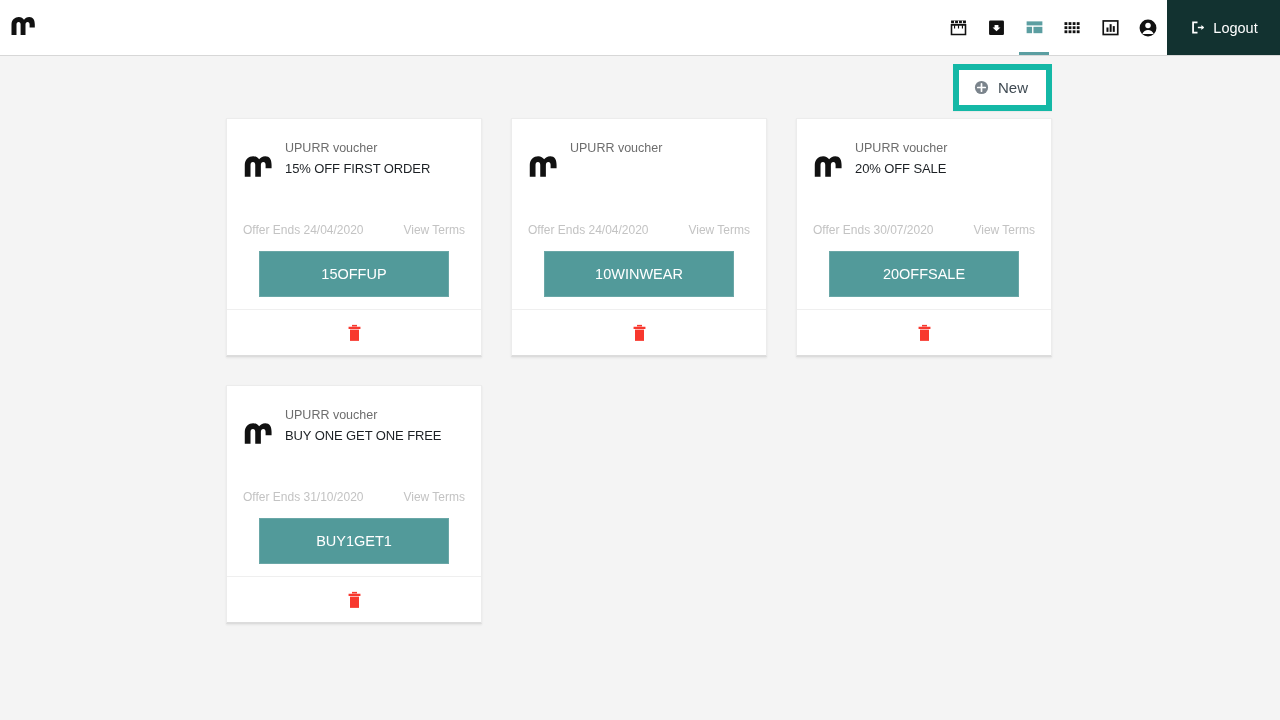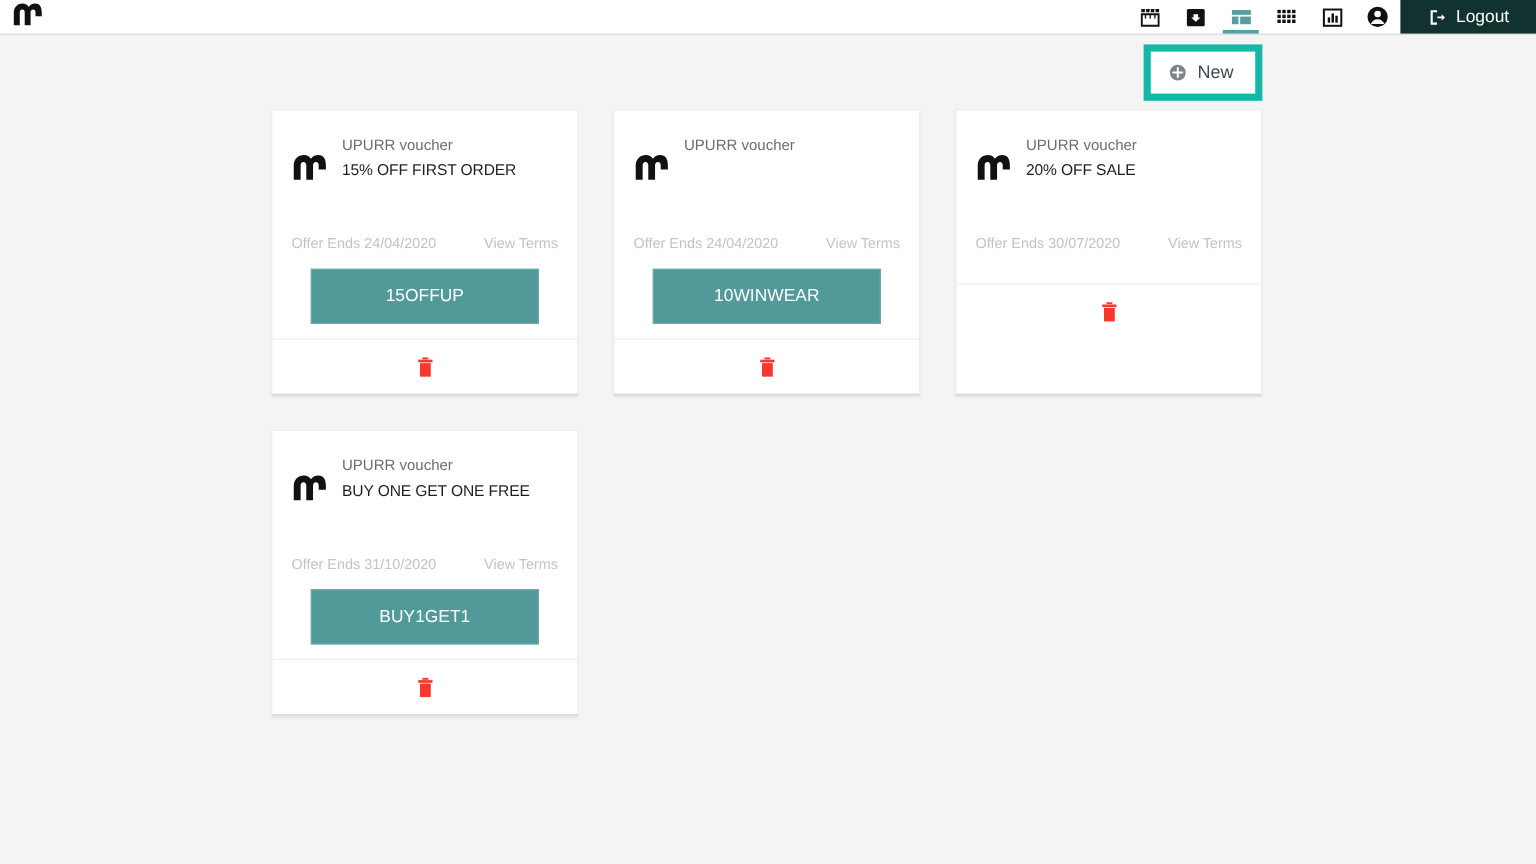--- a/index.html
+++ b/index.html
@@ -7,21 +7,21 @@
     margin: 0; padding: 0;
     width: 1280px; height: 720px;
     background: #f4f4f4;
     font-family: "Liberation Sans", sans-serif;
     overflow: hidden;
   }
 
   
   .header {
     position: relative;
-    height: 29px;
+    height: 56px;
     background: #ffffff;
     border-bottom: 1px solid #d7d7d7;
     display: flex;
     align-items: stretch;
   }
   .brand {
     display: flex;
     align-items: center;
     padding-left: 10px;
     width: 200px;
@@ -351,20 +351,21 @@
       </div>
       <div class="card-text">
         <div class="voucher-kind">UPURR voucher</div>
         <div class="voucher-title">20% OFF SALE</div>
       </div>
     </div>
     <div class="card-meta">
       <span>Offer Ends 30/07/2020</span>
       <span class="view-terms">View Terms</span>
     </div>
+    <div class="code-btn">20OFFSALE</div>
     <div class="card-footer">
       <button class="trash-btn">
         <span>
           <svg width="15" height="18" viewBox="0 0 24 28">
             <rect x="8" y="1" width="8" height="2.6" fill="#f8382e"></rect>
             <rect x="2.5" y="4" width="19" height="3.6" fill="#f8382e"></rect>
             <rect x="4.8" y="8.6" width="14.4" height="18" fill="#f8382e"></rect>
           </svg>
         </span>
       </button>

